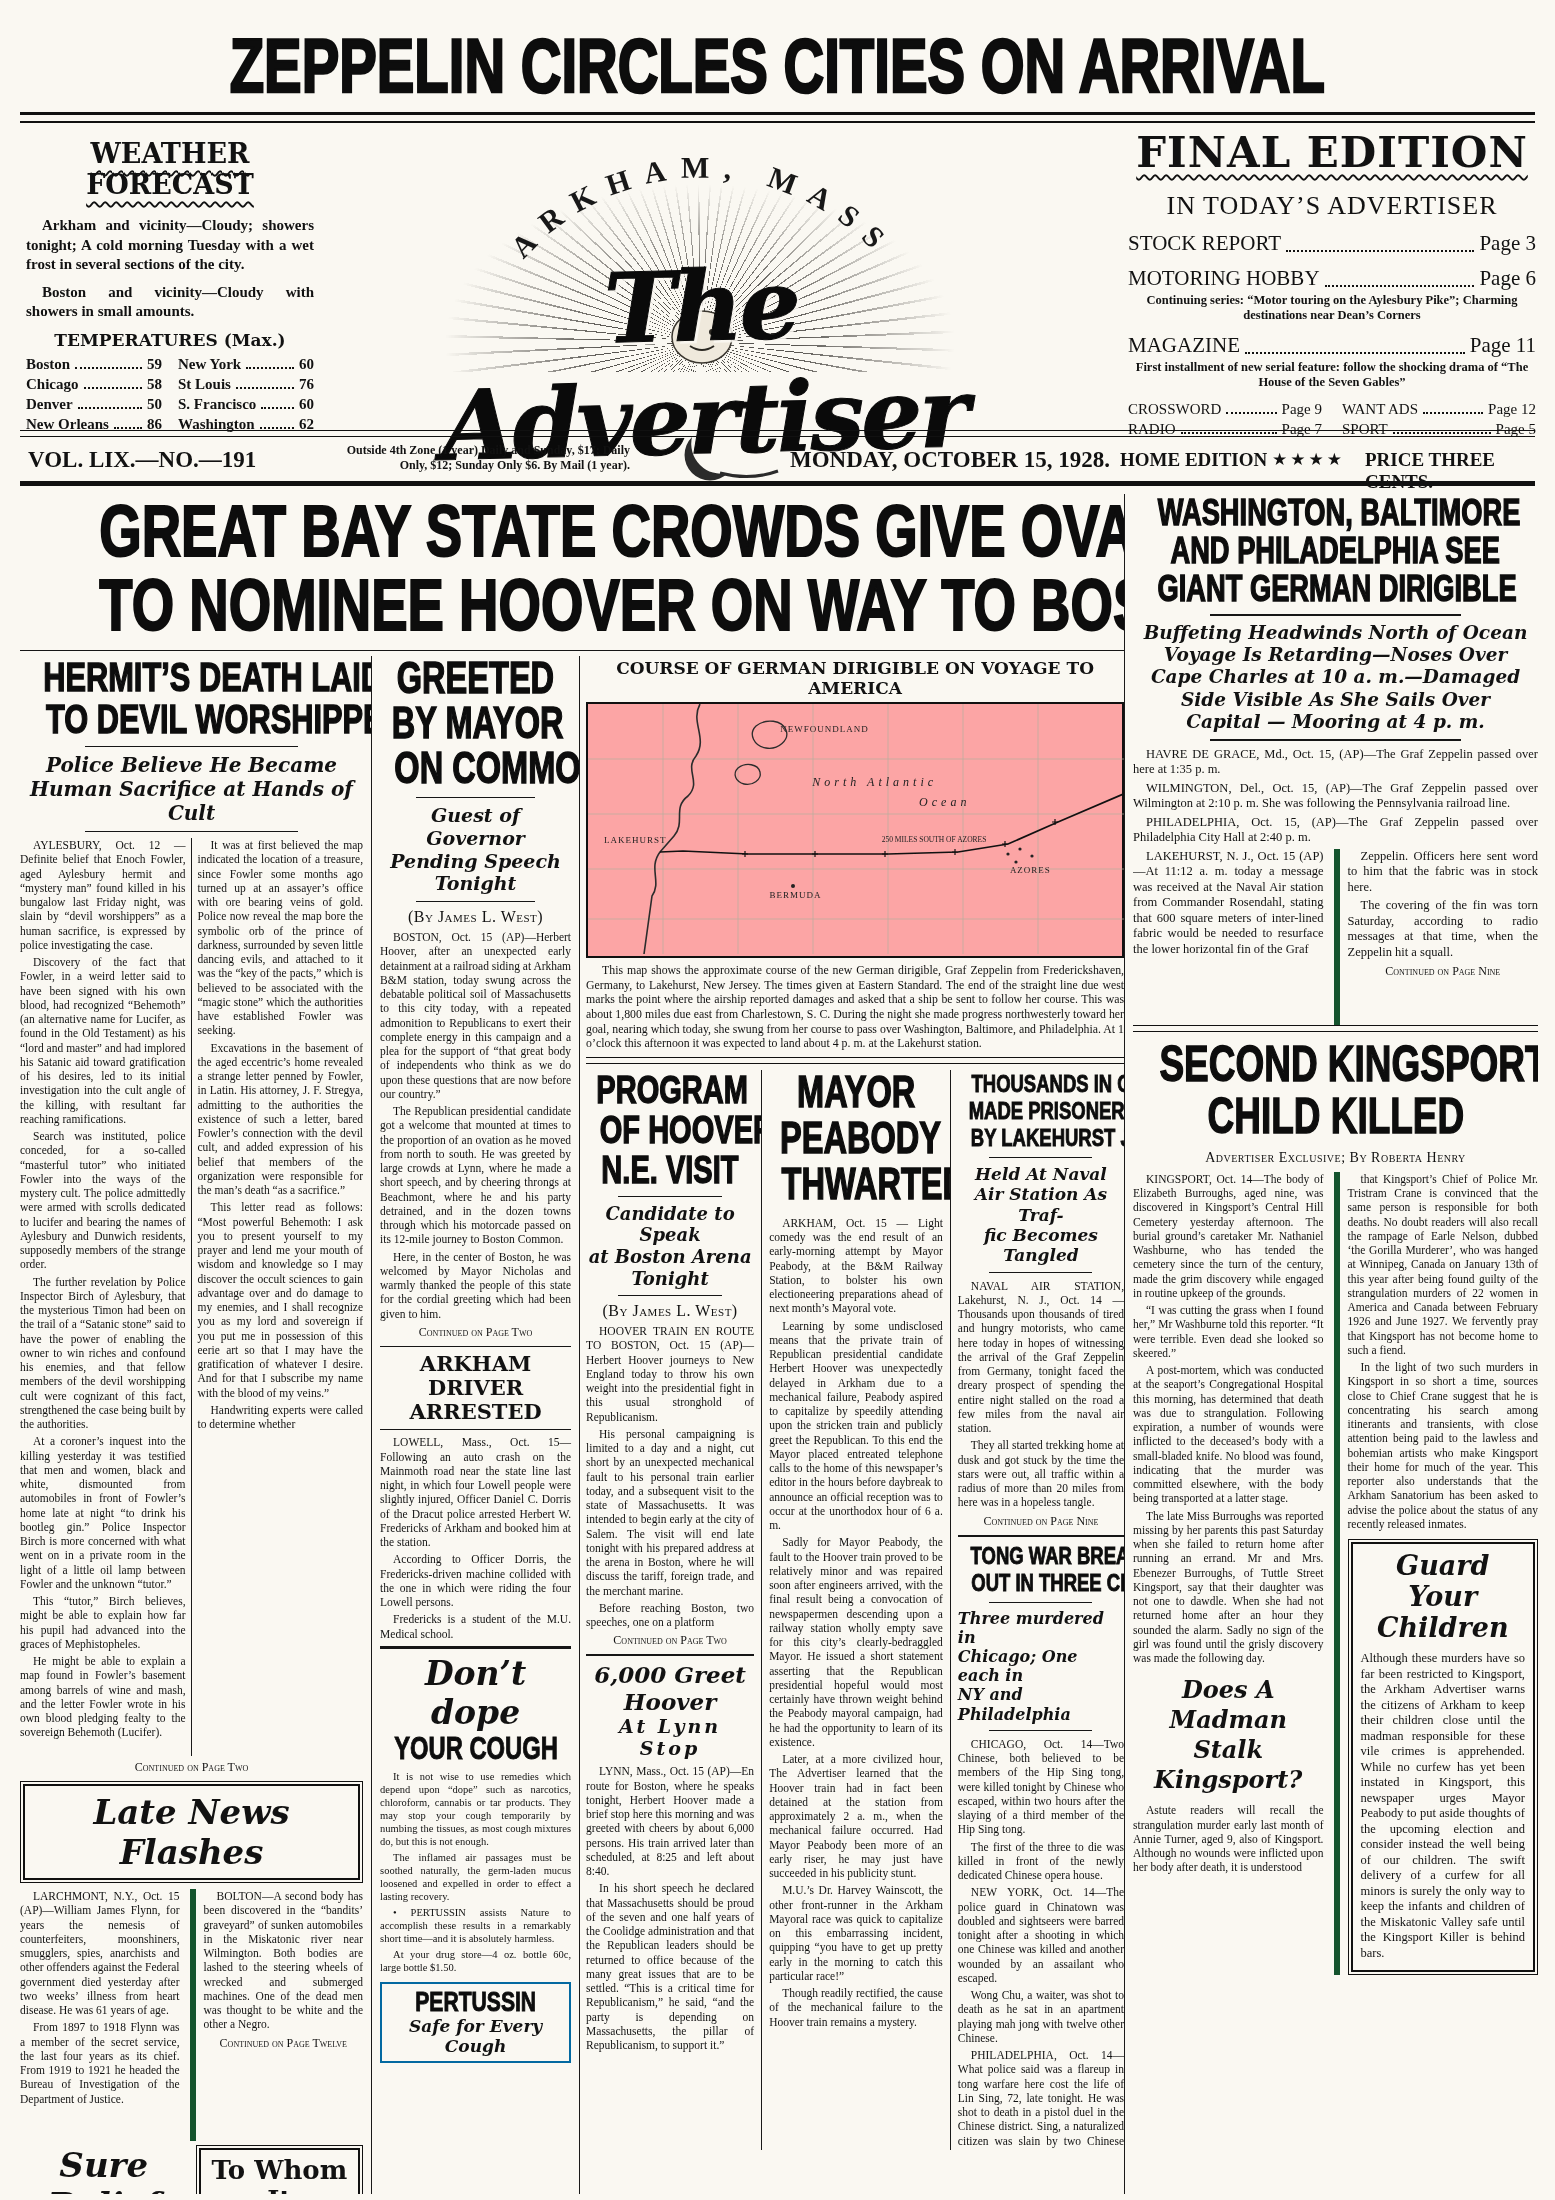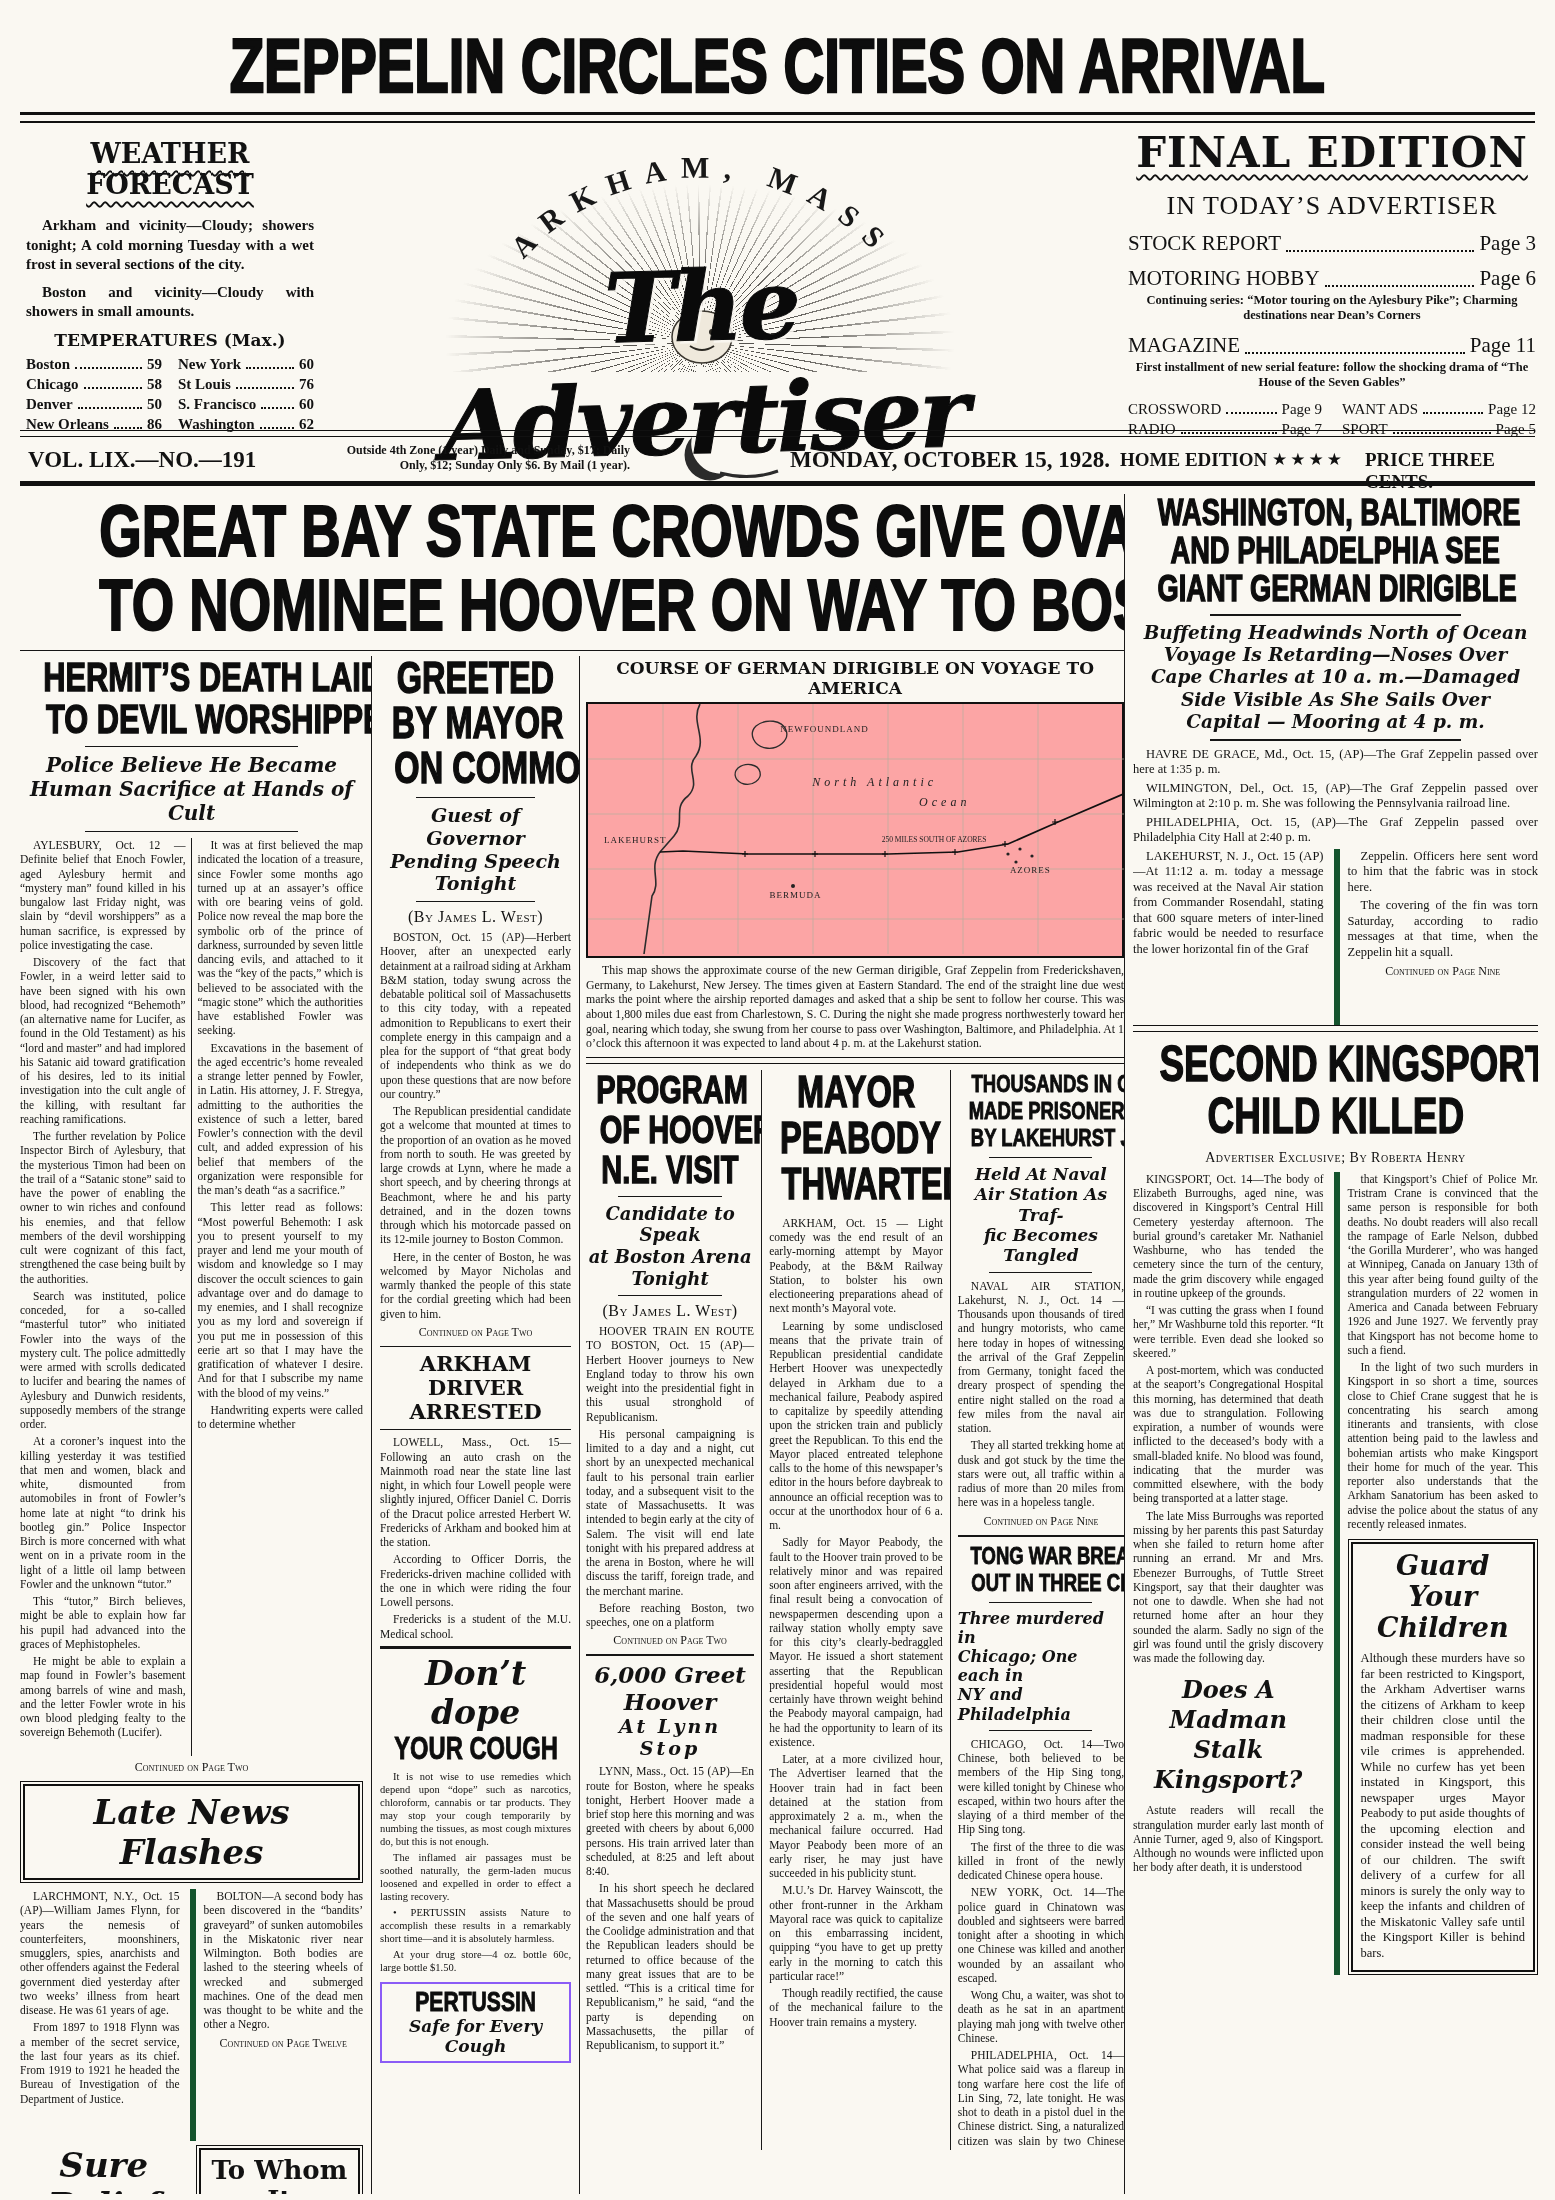--- a/index.html
+++ b/index.html
@@ -49,21 +49,21 @@
   .vr{border-right:1px solid #1a1a1a;}
   .vl{border-left:1px solid #1a1a1a;}
   .twocol{display:flex;gap:8px;}
   .twocol>div{flex:1;min-width:0;}
   .twocol .cr{border-right:6px solid #14532d;padding-right:10px;}
   .multicol2{column-count:2;column-gap:12px;column-rule:1px solid #1a1a1a;column-fill:auto;overflow:hidden;}
   
   .dbox{border:1px solid #111;padding:2px;}
   .dbox-in{border:2px solid #111;padding:6px 8px;}
   .scripthead{font-family:"DejaVu Serif",serif;font-weight:bold;font-style:italic;text-align:center;}
-  .revbox{border:2px solid #8b5cf6;text-align:center;padding:4px 0;}
+  .revbox{border:2px solid #0369a1;text-align:center;padding:4px 0;}
   .star{letter-spacing:3px;}
   .maplabel{position:absolute;font-family:"Liberation Serif",serif;color:#222;}
 </style>
 </head>
 <body>
 
 <div class="page">
 
   <div class="abs poster" style="left:0;right:0;top:26px;font-size:64px;line-height:80px;">
     <span class="sq stk22">ZEPPELIN CIRCLES CITIES ON ARRIVAL</span>
@@ -215,22 +215,22 @@
         </div>
         <hr class="hr-short">
         <div class="deck" style="font-size:20px;">
           <div>Police Believe He Became</div>
           <div>Human Sacrifice at Hands of Cult</div>
         </div>
         <hr class="hr-short">
         <div class="bodytext multicol2" style="height:918px;">
             <p>AYLESBURY, Oct. 12 — Definite belief that Enoch Fowler, aged Aylesbury hermit and “mystery man” found killed in his bungalow last Friday night, was slain by “devil worshippers” as a human sacrifice, is expressed by police investigating the case.</p>
             <p>Discovery of the fact that Fowler, in a weird letter said to have been signed with his own blood, had recognized “Behemoth” (an alternative name for Lucifer, as found in the Old Testament) as his “lord and master” and had implored his Satanic aid toward gratification of his desires, led to its initial investigation into the cult angle of the killing, with resultant far reaching ramifications.</p>
+            <p>Search was instituted, police conceded, for a so-called “masterful tutor” who initiated Fowler into the ways of the mystery cult. The police admittedly were armed with scrolls dedicated to lucifer and bearing the names of Aylesbury and Dunwich residents, supposedly members of the strange order.</p>
             <p>The further revelation by Police Inspector Birch of Aylesbury, that the mysterious Timon had been on the trail of a “Satanic stone” said to have the power of enabling the owner to win riches and confound his enemies, and that fellow members of the devil worshipping cult were cognizant of this fact, strengthened the case being built by the authorities.</p>
-            <p>Search was instituted, police conceded, for a so-called “masterful tutor” who initiated Fowler into the ways of the mystery cult. The police admittedly were armed with scrolls dedicated to lucifer and bearing the names of Aylesbury and Dunwich residents, supposedly members of the strange order.</p>
             <p>At a coroner’s inquest into the killing yesterday it was testified that men and women, black and white, dismounted from automobiles in front of Fowler’s home late at night “to drink his bootleg gin.” Police Inspector Birch is more concerned with what went on in a private room in the light of a little oil lamp between Fowler and the unknown “tutor.”</p>
             <p>This “tutor,” Birch believes, might be able to explain how far his pupil had advanced into the graces of Mephistopheles.</p>
             <p>He might be able to explain a map found in Fowler’s basement among barrels of wine and mash, and the letter Fowler wrote in his own blood pledging fealty to the sovereign Behemoth (Lucifer).</p>
             <p>It was at first believed the map indicated the location of a treasure, since Fowler some months ago turned up at an assayer’s office with ore bearing veins of gold. Police now reveal the map bore the symbolic orb of the prince of darkness, surrounded by seven little dancing evils, and attached to it was the “key of the pacts,” which is believed to be associated with the “magic stone” which the authorities have established Fowler was seeking.</p>
             <p>Excavations in the basement of the aged eccentric’s home revealed a strange letter penned by Fowler, in Latin. His attorney, J. F. Stregya, admitting to the authorities the existence of such a letter, bared Fowler’s connection with the devil cult, and added expression of his belief that members of the organization were responsible for the man’s death “as a sacrifice.”</p>
             <p>This letter read as follows: “Most powerful Behemoth: I ask you to present yourself to my prayer and lend me your mouth of wisdom and knowledge so I may discover the occult sciences to gain advantage over and do damage to my enemies, and I shall recognize you as my lord and sovereign if you put me in possession of this eerie art so that I may have the gratification of whatever I desire. And for that I subscribe my name with the blood of my veins.”</p>
             <p>Handwriting experts were called to determine whether</p>
           </div>
         <div class="continued">Continued on Page Two</div>
 

